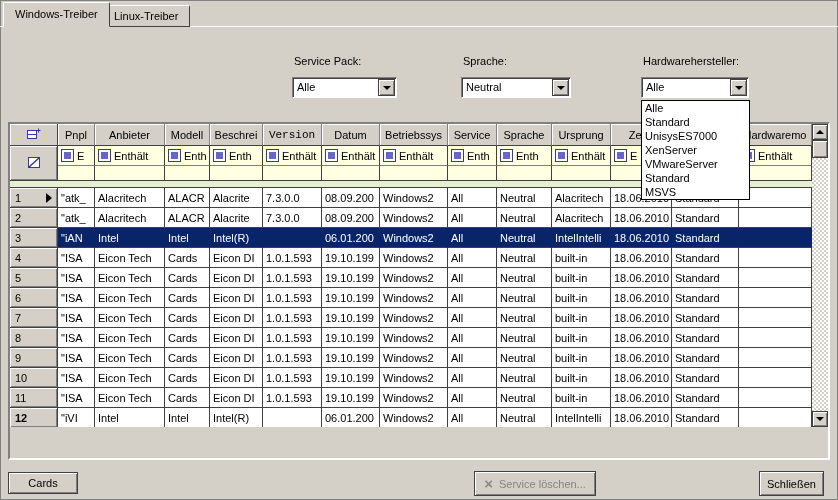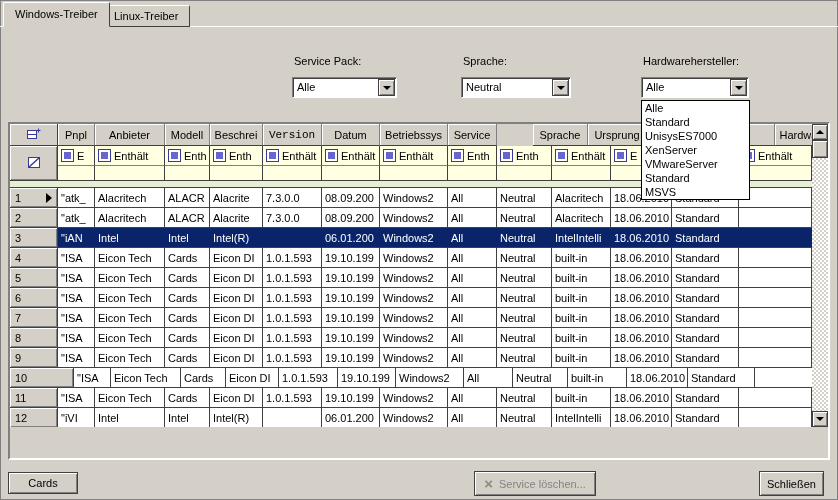--- a/index.html
+++ b/index.html
@@ -152,21 +152,21 @@
               </svg>
             </div>
             <div class="hcell" style="width: 37px;">Pnpl</div>
             <div class="hcell" style="width: 70px;">Anbieter</div>
             <div class="hcell" style="width: 45px;">Modell</div>
             <div class="hcell" style="width: 53px;">Beschrei</div>
             <div class="hcell" style="width: 59px; font-family: Liberation Mono, monospace;">Version</div>
             <div class="hcell" style="width: 58px;">Datum</div>
             <div class="hcell" style="width: 68px;">Betriebssys</div>
             <div class="hcell" style="width: 49px;">Service</div>
-            <div class="hcell" style="width: 55px; margin-left: 36px;">Sprache</div>
+            <div class="hcell" style="width: 55px;">Sprache</div>
             <div class="hcell" style="width: 59px;">Ursprung</div>
             <div class="hcell" style="width: 61px;">Zeitp</div>
             <div class="hcell" style="width: 67px;"></div>
             <div class="hcell" style="width: 73px;">Hardwaremo</div>
           </div>
           <div class="fltwrap">
             <div class="corner2">
               <svg width="14" height="14" viewBox="0 0 14 14">
                 <rect x="1.5" y="1.5" width="11" height="10" fill="#fff" stroke="#39399c"></rect>
                 <line x1="2" y1="11" x2="12" y2="2" stroke="#39399c" stroke-width="1.5"></line>
@@ -409,21 +409,21 @@
             <div class="dcell" style="width: 58px;">19.10.199</div>
             <div class="dcell" style="width: 68px;">Windows2</div>
             <div class="dcell" style="width: 49px;">All</div>
             <div class="dcell" style="width: 55px;">Neutral</div>
             <div class="dcell" style="width: 59px;">built-in</div>
             <div class="dcell" style="width: 61px;">18.06.2010</div>
             <div class="dcell" style="width: 67px;">Standard</div>
             <div class="dcell" style="width: 73px;"></div>
           </div>
           <div class="drow">
-            <div class="rowhdr" style="width: 64px;">10</div>
+            <div class="rowhdr" style="width: 48px;">10</div>
             <div class="dcell" style="width: 37px;">"ISA</div>
             <div class="dcell" style="width: 70px;">Eicon Tech</div>
             <div class="dcell" style="width: 45px;">Cards</div>
             <div class="dcell" style="width: 53px;">Eicon DI</div>
             <div class="dcell" style="width: 59px;">1.0.1.593</div>
             <div class="dcell" style="width: 58px;">19.10.199</div>
             <div class="dcell" style="width: 68px;">Windows2</div>
             <div class="dcell" style="width: 49px;">All</div>
             <div class="dcell" style="width: 55px;">Neutral</div>
             <div class="dcell" style="width: 59px;">built-in</div>
@@ -441,21 +441,21 @@
             <div class="dcell" style="width: 58px;">19.10.199</div>
             <div class="dcell" style="width: 68px;">Windows2</div>
             <div class="dcell" style="width: 49px;">All</div>
             <div class="dcell" style="width: 55px;">Neutral</div>
             <div class="dcell" style="width: 59px;">built-in</div>
             <div class="dcell" style="width: 61px;">18.06.2010</div>
             <div class="dcell" style="width: 67px;">Standard</div>
             <div class="dcell" style="width: 73px;"></div>
           </div>
           <div class="drow">
-            <div class="rowhdr" style="width: 48px;">12</div>
+            <div class="rowhdr" style="width: 48px; font-weight: bold;">12</div>
             <div class="dcell" style="width: 37px;">"iVI</div>
             <div class="dcell" style="width: 70px;">Intel</div>
             <div class="dcell" style="width: 45px;">Intel</div>
             <div class="dcell" style="width: 53px;">Intel(R)</div>
             <div class="dcell" style="width: 59px;"></div>
             <div class="dcell" style="width: 58px;">06.01.200</div>
             <div class="dcell" style="width: 68px;">Windows2</div>
             <div class="dcell" style="width: 49px;">All</div>
             <div class="dcell" style="width: 55px;">Neutral</div>
             <div class="dcell" style="width: 59px;">IntelIntelli</div>

